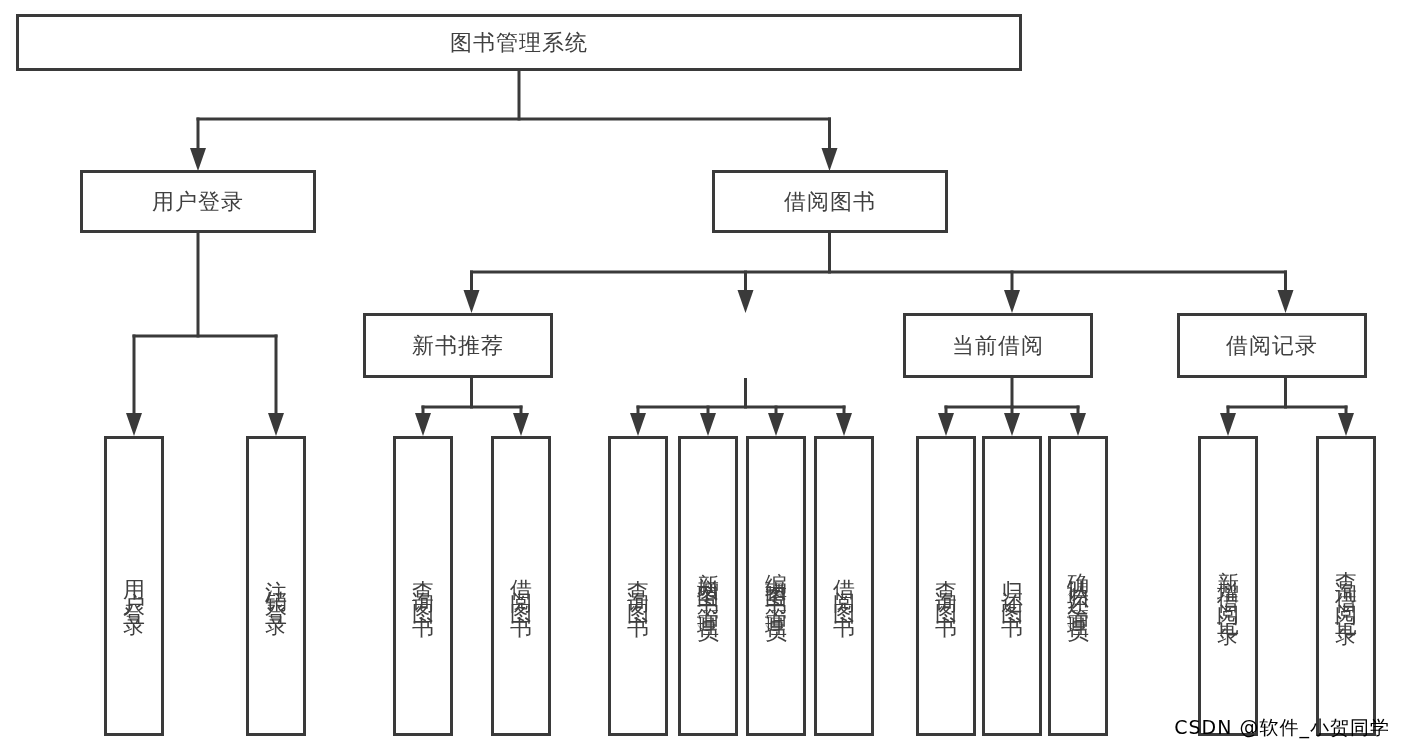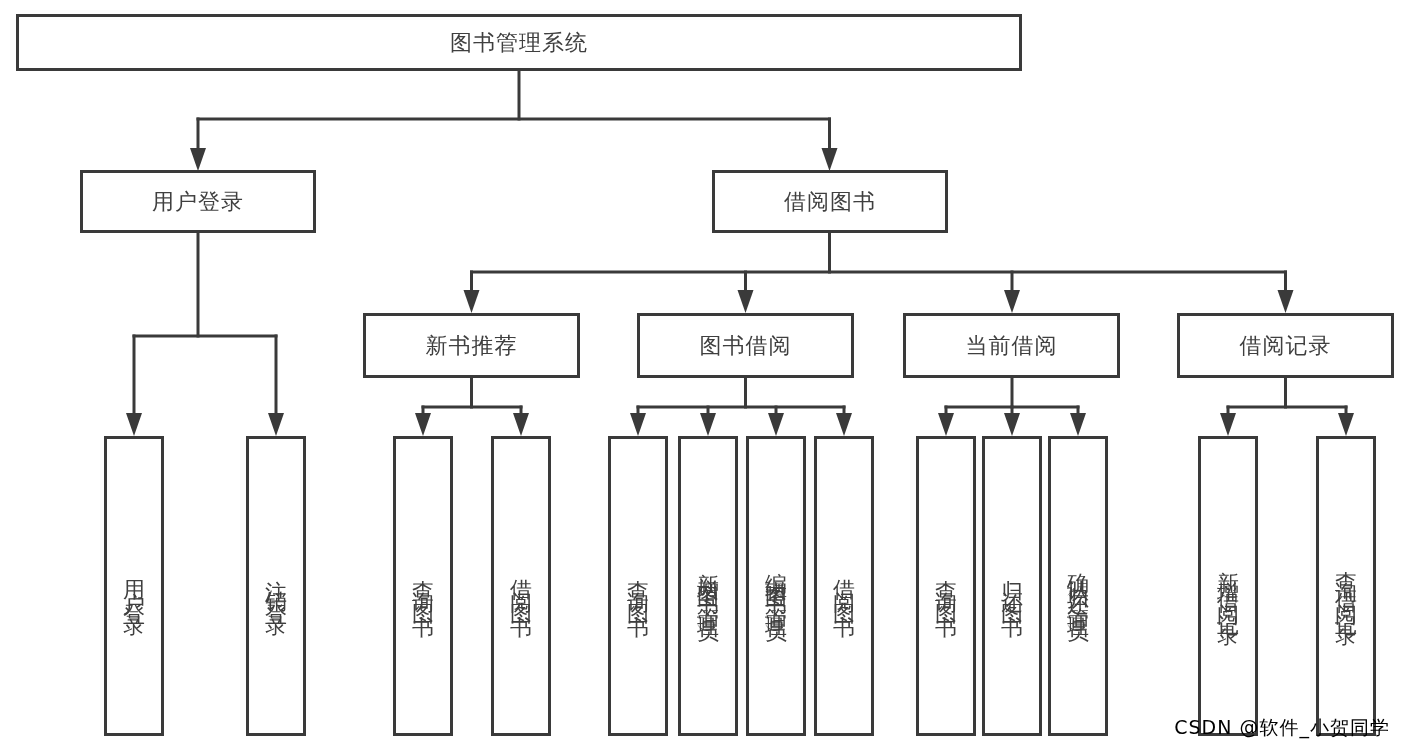--- a/index.html
+++ b/index.html
@@ -30,21 +30,21 @@
     color: #3f3f3f;
     display: flex;
     align-items: center;
     justify-content: center;
     font-size: 22px;
     letter-spacing: 1px;
     white-space: nowrap;
   }
   .root { left: 16px; top: 14px; width: 1006px; height: 57px; text-align: center; }
   .l2   { top: 170px; width: 236px; height: 63px; }
-  .l3   { top: 313px; width: 217px; height: 65px; }
+  .l3   { top: 313px; width: 190px; height: 65px; }
   .leaf {
     top: 436px;
     width: 60px;
     height: 300px;
     writing-mode: vertical-rl;
     text-orientation: mixed;
     white-space: normal;
   }
   .ls4 { letter-spacing: 12px; }
   .ls6 { letter-spacing: 11px; }
@@ -132,21 +132,20 @@
       <polygon points="1338,413 1354,413 1346,436"></polygon>
     </g>
   </svg>
 
   <div class="node root">图书管理系统</div>
 
   <div class="node l2" style="left:80px">用户登录</div>
   <div class="node l2" style="left:712px">借阅图书</div>
 
   <div class="node l3" style="left:363px">新书推荐</div>
-  <div class="node l3" style="left:637px">图书借阅</div>
   <div class="node l3" style="left:1177px">借阅记录</div>
   <div class="node l3" style="left:903px">当前借阅</div>
 
   <div class="node leaf ls4" style="left:104px">用户登录</div>
   <div class="node leaf ls4" style="left:246px">注销登录</div>
 
   <div class="node leaf ls4" style="left:393px">查询图书</div>
   <div class="node leaf ls4" style="left:491px">借阅图书</div>
 
   <div class="node leaf ls4" style="left:608px">查询图书</div>

